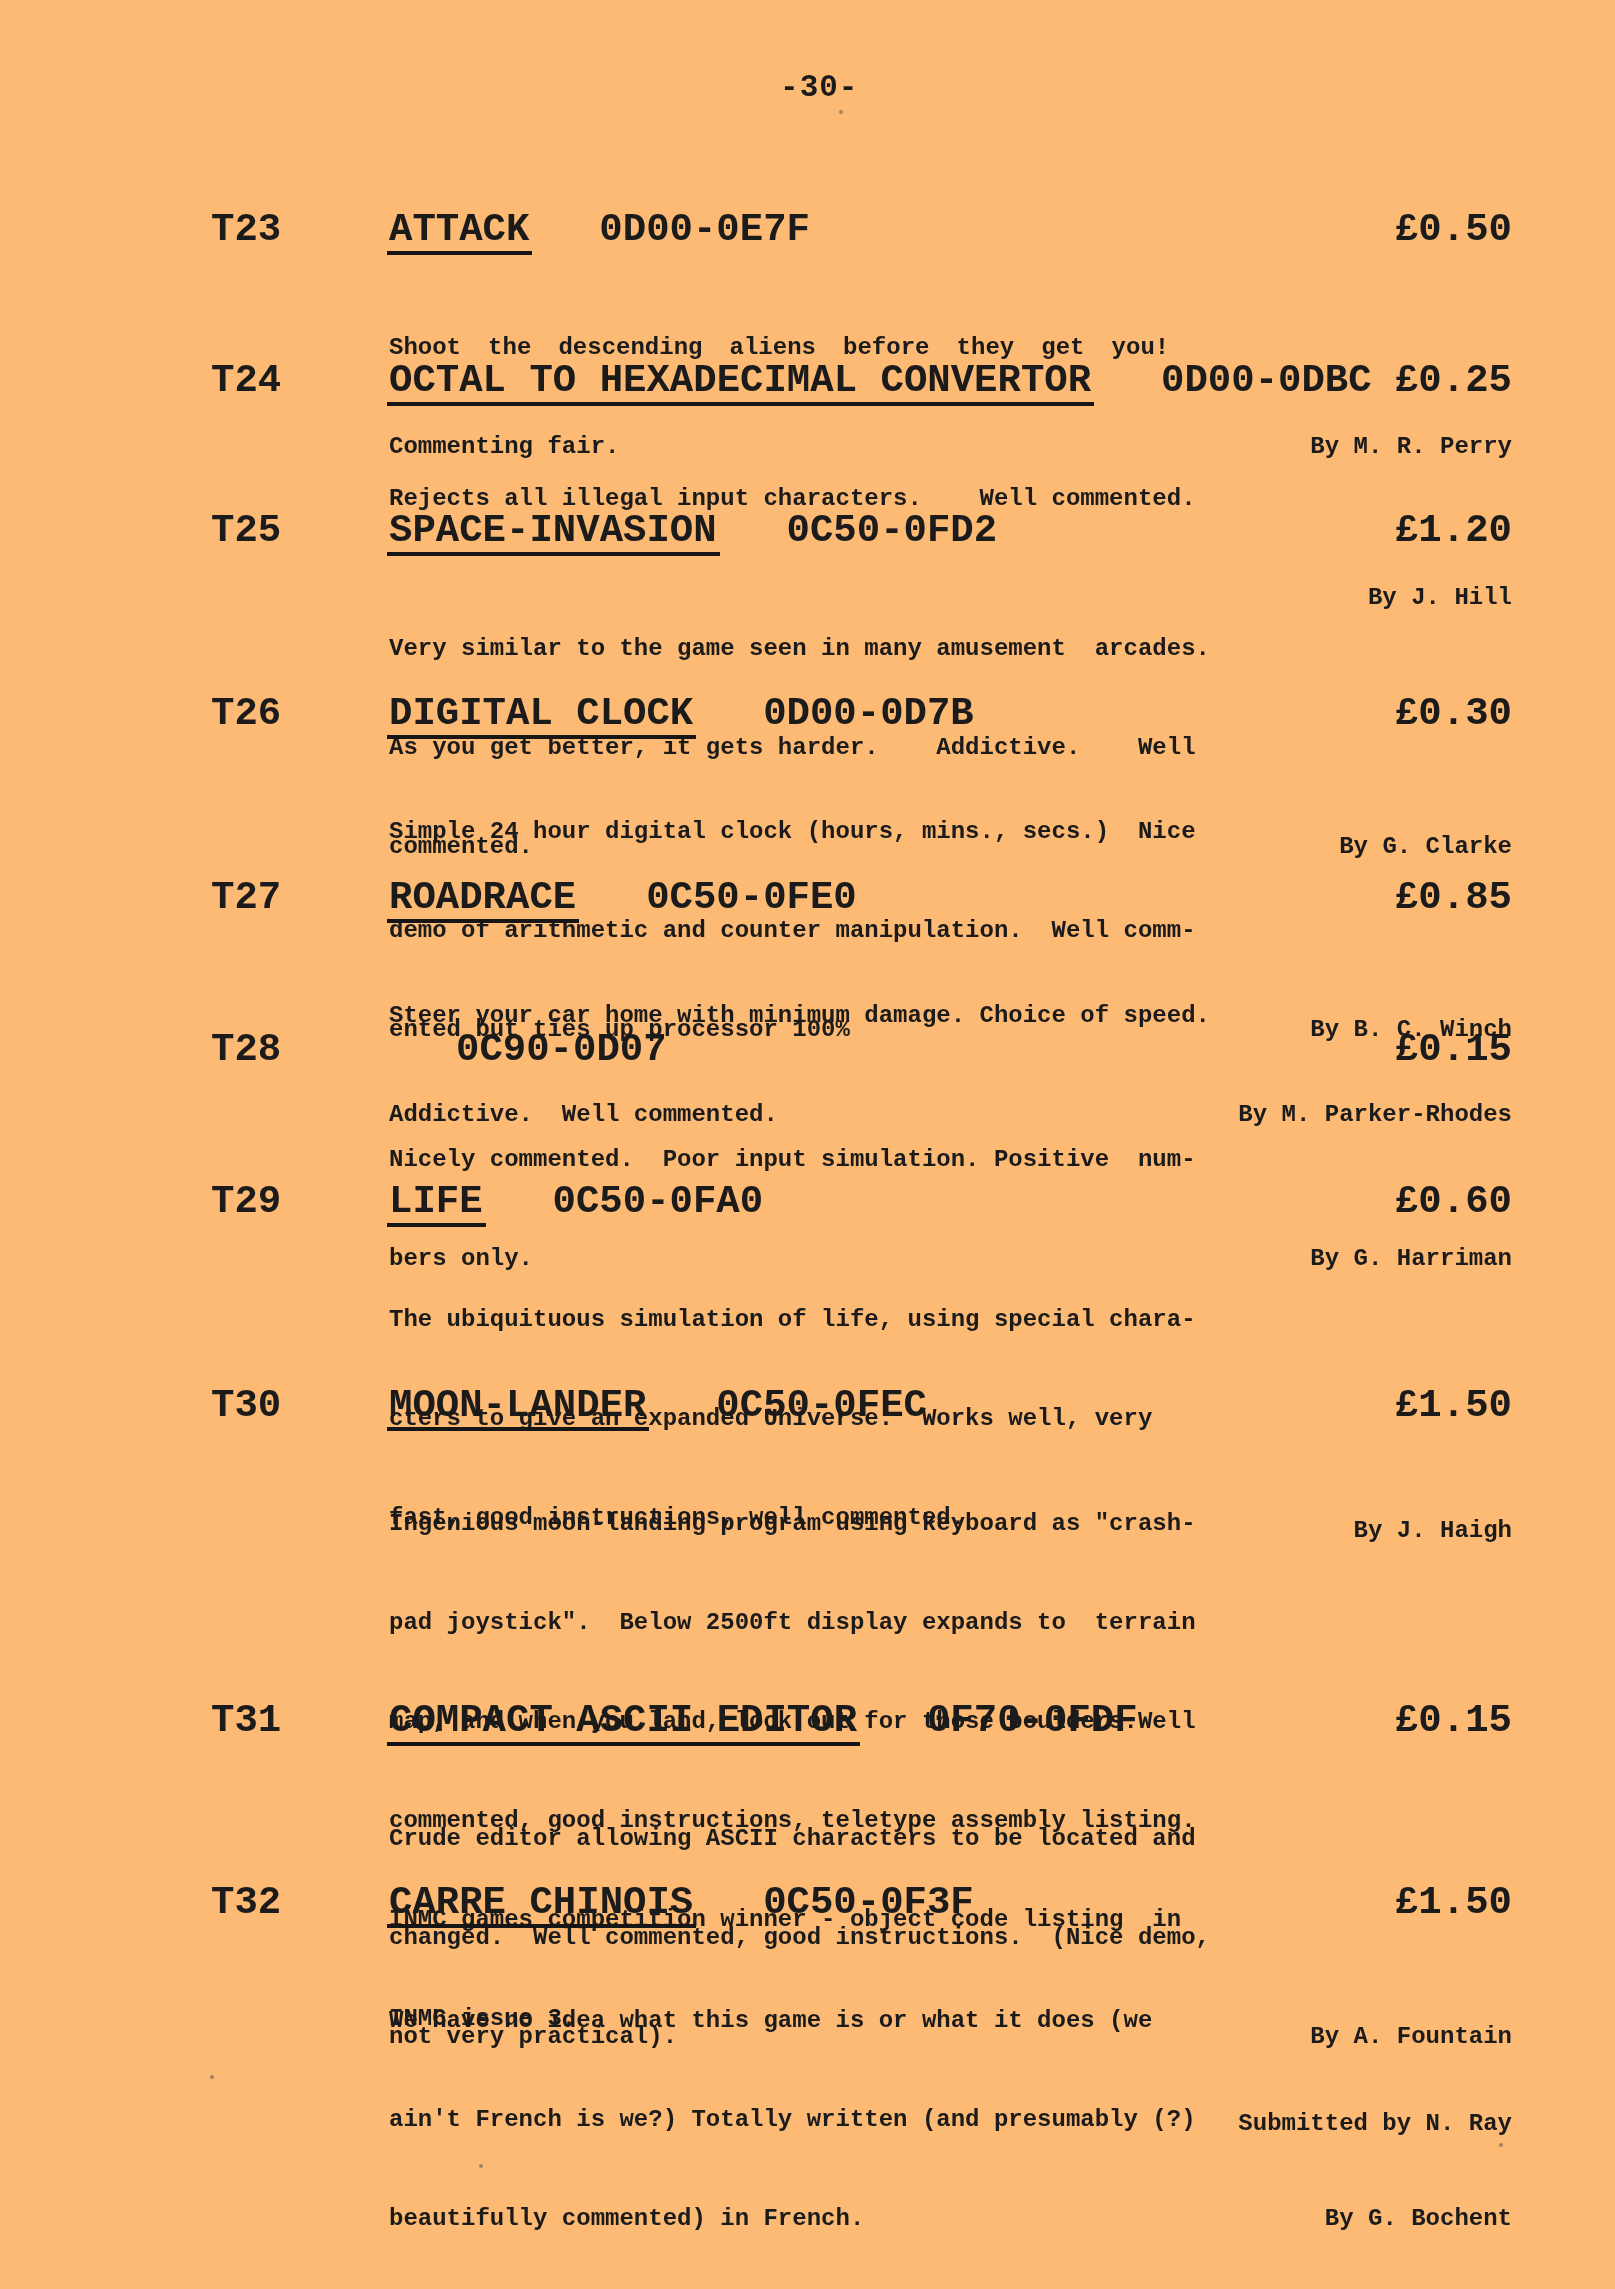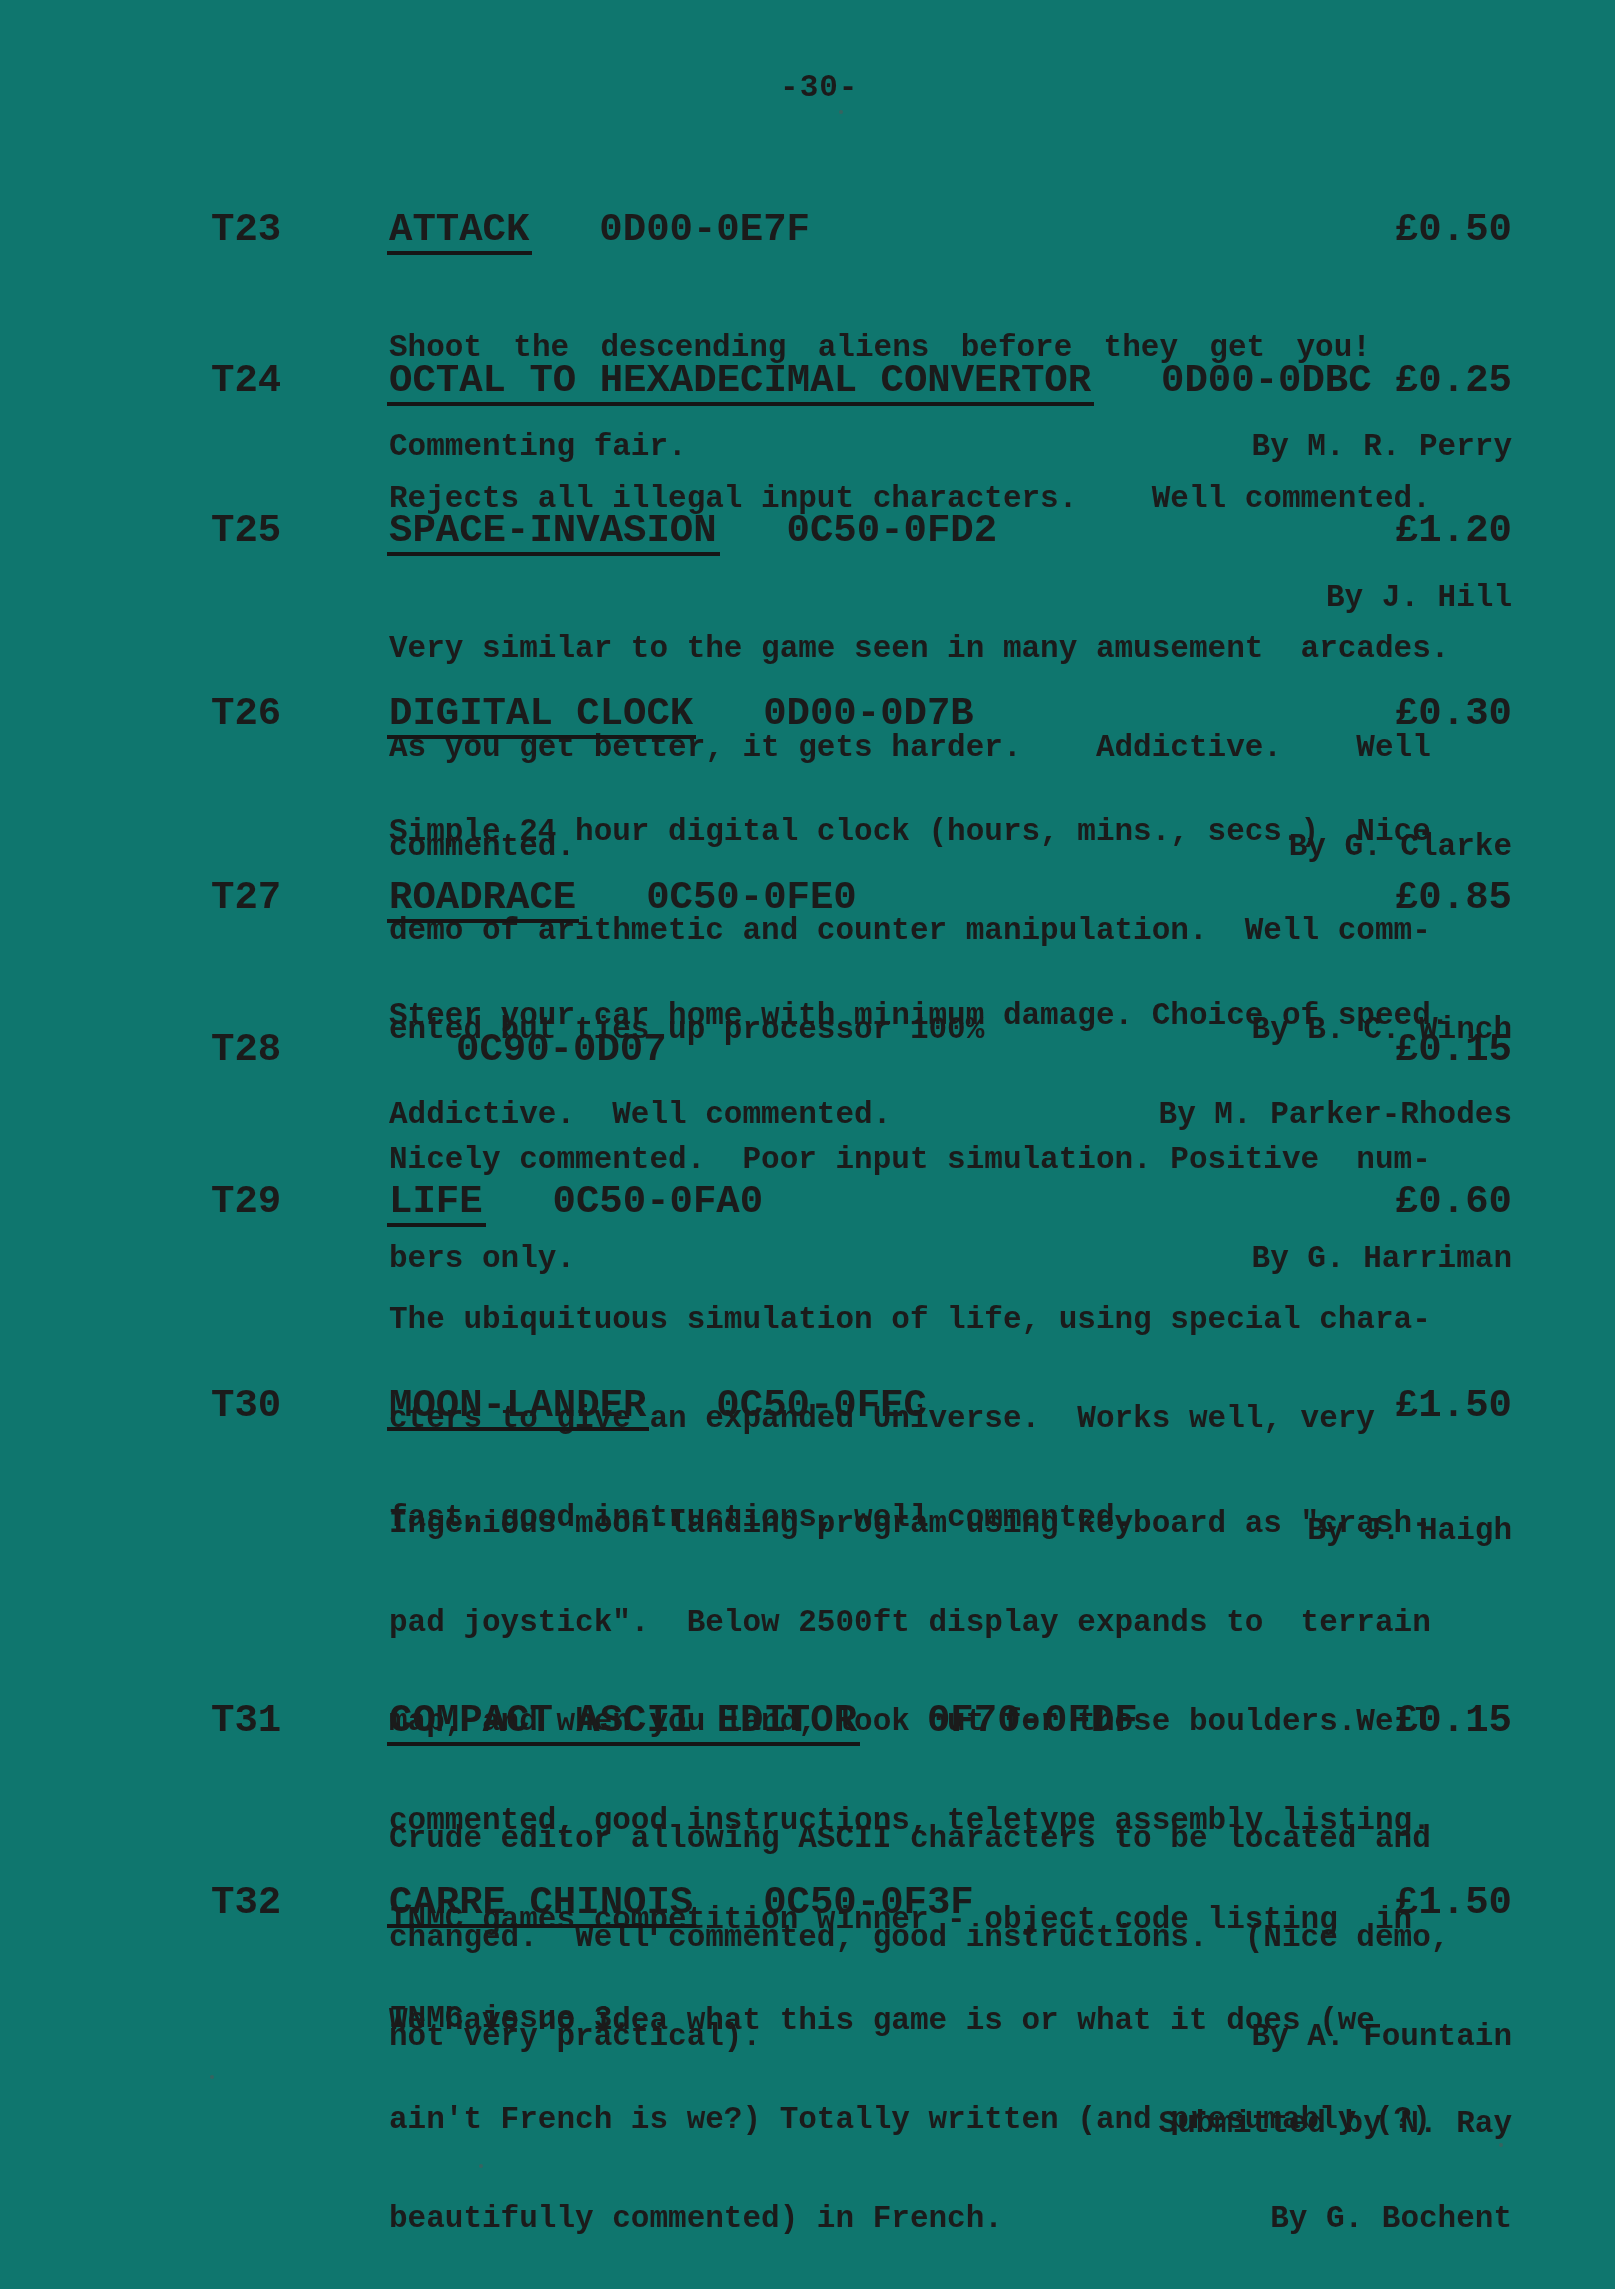--- a/index.html
+++ b/index.html
@@ -1,21 +1,21 @@
 <!DOCTYPE html>
 <html><head>
 <meta charset="utf-8">
 <style>
   html, body { margin: 0; padding: 0; background: #d9d9d9; }
   .page {
     position: relative;
     width: 1615px;
     height: 2290px;
     margin: 0 auto;
-    background: #0f766e;
+    background: #fdba74;
     font-family: "Liberation Mono", "DejaVu Sans Mono", monospace;
     font-weight: 700;
     color: #1b1b1b;
     overflow: hidden;
   }
   .page-number {
     position: absolute;
     top: 71px;
     left: 0;
     width: 100%;
@@ -45,21 +45,21 @@
     display: inline-block;
     border-bottom: 4.9px solid #161616;
     padding: 0 2.9px 3.9px 2px;
     margin-left: -2px;
   }
   .addr { margin-left: 67px; }
   .price { margin-left: auto; }
   .entry-body {
     margin-left: 178px;
     margin-top: 9.8px;
-    font-size: 31px;
+    font-size: 24px;
     line-height: 33px;
     white-space: pre;
   }
   .line { min-height: 33px; }
   .line.spread { word-spacing: 12.7px; }
   .tail-row {
     display: flex;
     justify-content: space-between;
     align-items: flex-end;
   }

